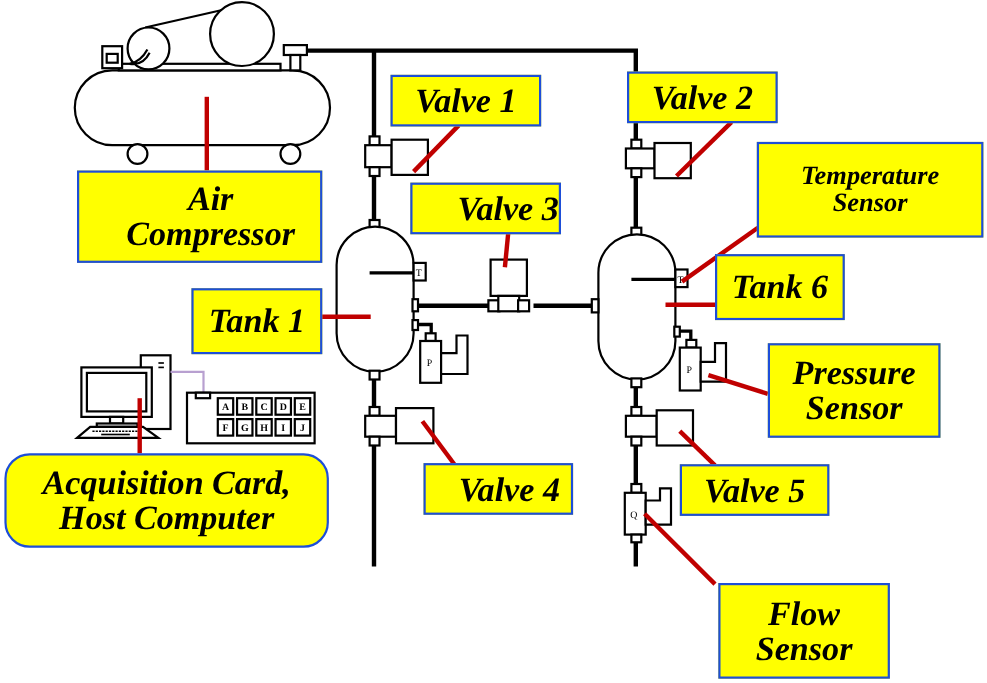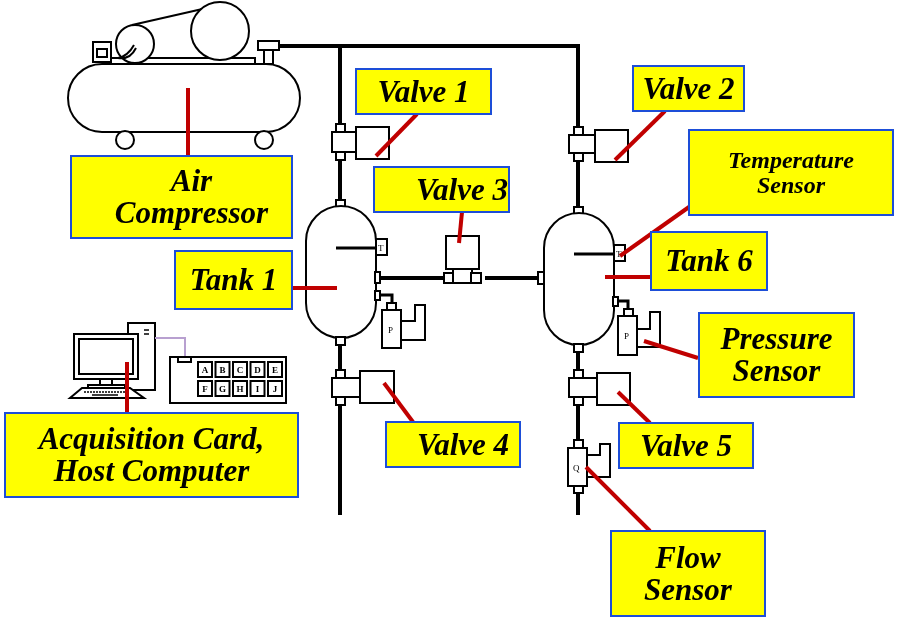--- a/index.html
+++ b/index.html
@@ -205,55 +205,55 @@
 
 <div class="label-box fs30" style="left:70px; top:155px; width:223px; height:84px;padding-left:20px;">
   <span>Air</span>
   <span>Compressor</span>
 </div>
 
 <div class="label-box fs30" style="left:355px; top:68px; width:137px; height:47px;">
   <span>Valve 1</span>
 </div>
 
-<div class="label-box fs30" style="left:632px; top:65px; width:113px; height:47px;align-items:center;">
+<div class="label-box fs30" style="left:570px; top:65px; width:137px; height:47px;align-items:center;">
   <span>Valve 2</span>
 </div>
 
 <div class="label-box fs30" style="left:373px; top:166px; width:137px; height:47px;align-items:flex-end;">
   <span>Valve 3</span>
 </div>
 
 <div class="label-box fs28" style="left:688px; top:129px; width:206px; height:87px;">
   <span>Temperature</span>
   <span>Sensor</span>
 </div>
 
-<div class="label-box fs30" style="left:174px; top:250px; width:119px; height:60px;justify-content:center;">
+<div class="label-box fs30" style="left:174px; top:262px; width:119px; height:60px;justify-content:center;">
   <span>Tank 1</span>
 </div>
 
 <div class="label-box fs30" style="left:650px; top:231px; width:118px; height:60px;">
   <span>Tank 6</span>
 </div>
 
 <div class="label-box fs30" style="left:698px; top:312px; width:157px; height:86px;">
   <span>Pressure</span>
   <span>Sensor</span>
 </div>
 
 <div class="label-box fs30" style="left:385px; top:421px; width:136px; height:47px;padding-left:20px;">
   <span>Valve 4</span>
 </div>
 
 <div class="label-box fs30" style="left:618px; top:422px; width:136px; height:47px;">
   <span>Valve 5</span>
 </div>
 
-<div class="label-box fs30" style="left:610px; top:530px; width:156px; height:87px;">
+<div class="label-box fs30" style="left:653px; top:530px; width:156px; height:87px;">
   <span>Flow</span>
   <span>Sensor</span>
 </div>
 
-<div class="label-box fs30" style="left:4px; top:412px; width:295px; height:86px;">
+<div class="label-box fs30" style="left:4px; top:412px; width:295px; height:86px;border-radius:23px;">
   <span>Acquisition Card,</span>
   <span>Host Computer</span>
 </div>
 
 </body></html>

